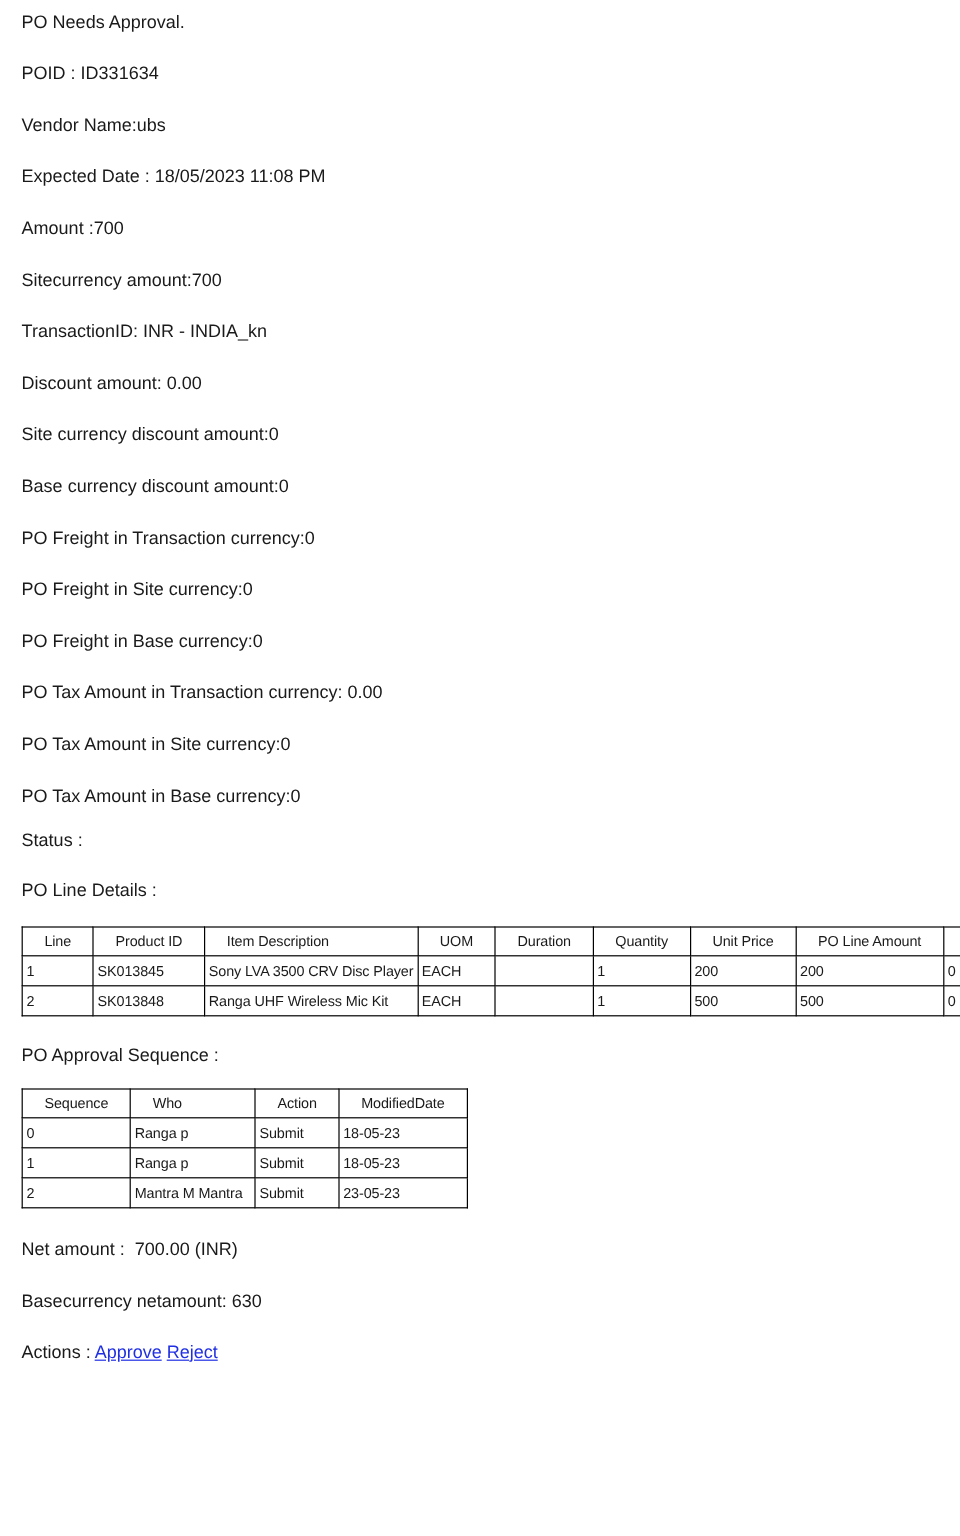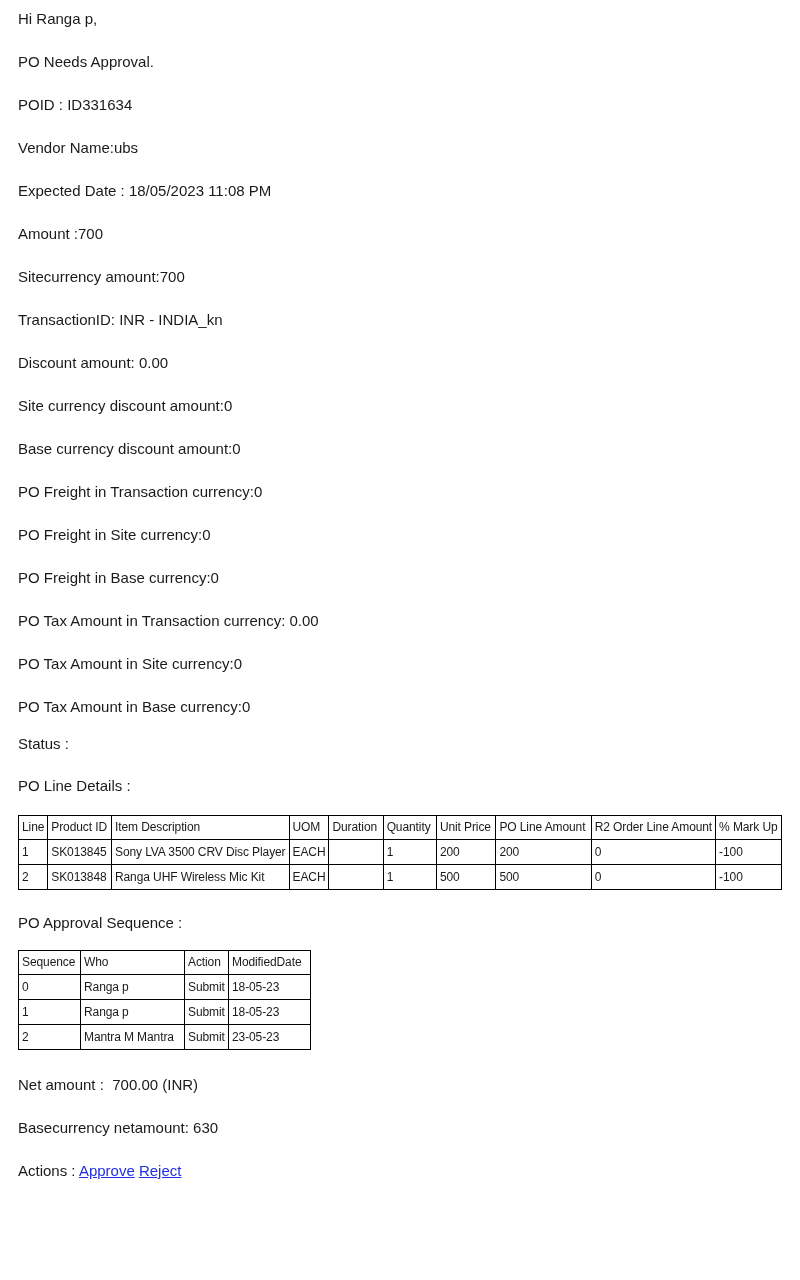--- a/index.html
+++ b/index.html
@@ -24,32 +24,31 @@
   p.table-title-2{margin-bottom:18px;}
   p.actions{margin-bottom:0;}
   table{
     border-collapse:collapse;table-layout:fixed;
     font-size:12px;line-height:15px;letter-spacing:-0.1px;
     margin:0 0 24px 0;
   }
   table.seq{margin-bottom:26px;}
   th,td{
     border:1px solid var(--border);
-    padding:4px 3px;
+    padding:4px 18px;
     font-weight:normal;text-align:left;vertical-align:middle;
     overflow:hidden;white-space:nowrap;
   }
   td{padding:3px 3px;height:18px;}
   a{color:var(--link);text-decoration:underline;cursor:pointer;}
 </style>
 </head>
 <body>
 
 <main>
-  <p>Hi Ranga p,</p>
   <p>PO Needs Approval.</p>
 
   <p>POID : ID331634</p>
   <p>Vendor Name:ubs</p>
   <p>Expected Date : 18/05/2023 11:08 PM</p>
   <p>Amount :700</p>
   <p>Sitecurrency amount:700</p>
   <p>TransactionID: INR - INDIA_kn</p>
   <p>Discount amount: 0.00</p>
   <p>Site currency discount amount:0</p>

